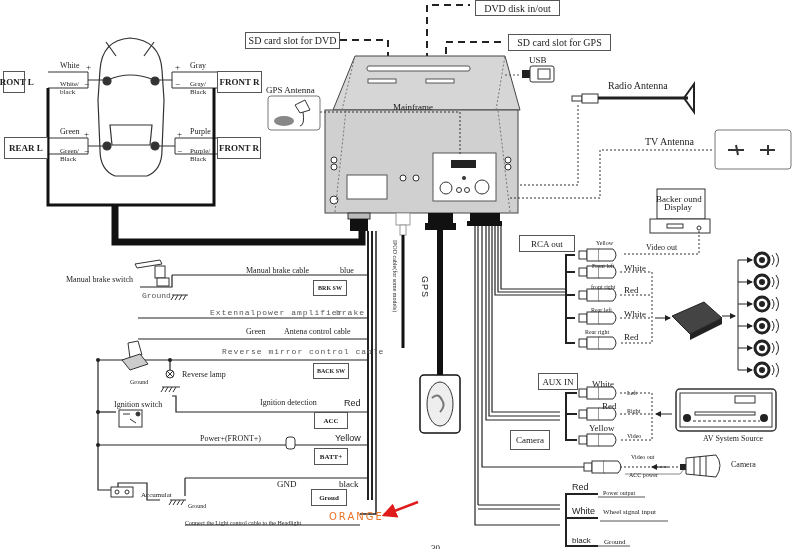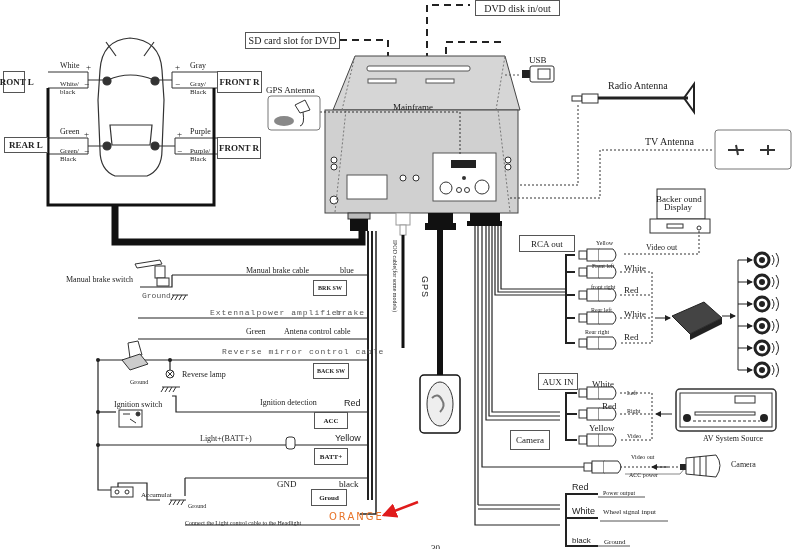--- a/index.html
+++ b/index.html
@@ -359,27 +359,28 @@
   </g>
   <g stroke="#555" fill="none">
     <path d="M598,497 L645,497 M600,521 L668,521 M598,546 L630,546"></path>
   </g>
 
   <line x1="418" y1="502" x2="384" y2="515" stroke="#e01b1b" stroke-width="2.5" marker-end="url(#ahr)"></line>
 </svg>
 
 <div class="box s10" style="left:475px;top:0;width:85px;height:16px;">DVD disk in/out</div>
 <div class="box s10" style="left:245px;top:32px;width:95px;height:17px;">SD card slot for DVD</div>
+<div class="box s10" style="left:508px;top:34px;width:103px;height:17px;">SD card slot for GPS</div>
 <div class="lbl s9" style="left:529px;top:56px;">USB</div>
 <div class="lbl s9" style="left:266px;top:86px;">GPS Antenna</div>
 <div class="lbl s9" style="left:393px;top:103px;">Mainframe</div>
 
 <div class="box boxb s9" style="left:3px;top:71px;width:22px;height:22px;">FRONT L</div>
 <div class="box boxb s9" style="left:217px;top:71px;width:45px;height:22px;">FRONT R</div>
-<div class="box boxb s9" style="left:4px;top:137px;width:44px;height:16px;">REAR L</div>
+<div class="box boxb s9" style="left:4px;top:137px;width:44px;height:22px;">REAR L</div>
 <div class="box boxb s9" style="left:217px;top:137px;width:44px;height:22px;">FRONT R</div>
 
 <div class="lbl s8" style="left:60px;top:62px;">White</div>
 <div class="lbl s9" style="left:86px;top:63px;">+</div>
 <div class="lbl s7" style="left:60px;top:81px;">White/</div>
 <div class="lbl s7" style="left:60px;top:89px;">black</div>
 <div class="lbl s9" style="left:84px;top:80px;">−</div>
 
 <div class="lbl s8" style="left:190px;top:62px;">Gray</div>
 <div class="lbl s9" style="left:175px;top:63px;">+</div>
@@ -415,21 +416,21 @@
 <div class="lbl s8" style="left:246px;top:328px;">Green</div>
 <div class="lbl s8" style="left:284px;top:328px;">Antena control cable</div>
 <div class="lbl s8 mono" style="left:222px;top:348px;">Reverse mirror control cable</div>
 <div class="lbl s6" style="left:130px;top:379px;">Ground</div>
 <div class="lbl s8" style="left:182px;top:371px;">Reverse lamp</div>
 <div class="box boxb s6" style="left:313px;top:363px;width:36px;height:16px;">BACK SW</div>
 <div class="lbl s8" style="left:114px;top:401px;">Ignition switch</div>
 <div class="lbl s8" style="left:224px;top:399px;margin-left:36px;">Ignition detection</div>
 <div class="lbl s9 sans" style="left:344px;top:399px;">Red</div>
 <div class="box boxb s7" style="left:314px;top:412px;width:34px;height:17px;">ACC</div>
-<div class="lbl s8" style="left:200px;top:435px;">Light+(BATT+)</div>
+<div class="lbl s8" style="left:200px;top:435px;">Power+(FRONT+)</div>
 <div class="lbl s9 sans" style="left:335px;top:434px;">Yellow</div>
 <div class="box boxb s7" style="left:314px;top:448px;width:34px;height:17px;">BATT+</div>
 <div class="lbl s7" style="left:141px;top:492px;">Accumulat</div>
 <div class="lbl s9" style="left:277px;top:480px;">GND</div>
 <div class="lbl s9" style="left:339px;top:480px;">black</div>
 <div class="box boxb s7" style="left:311px;top:489px;width:36px;height:17px;">Groud</div>
 <div class="lbl s6" style="left:188px;top:503px;">Ground</div>
 <div class="lbl s6" style="left:185px;top:520px;">Connect the Light control cable to the Headlight</div>
 <div class="lbl orange" style="left:329px;top:512px;">ORANGE</div>
 

